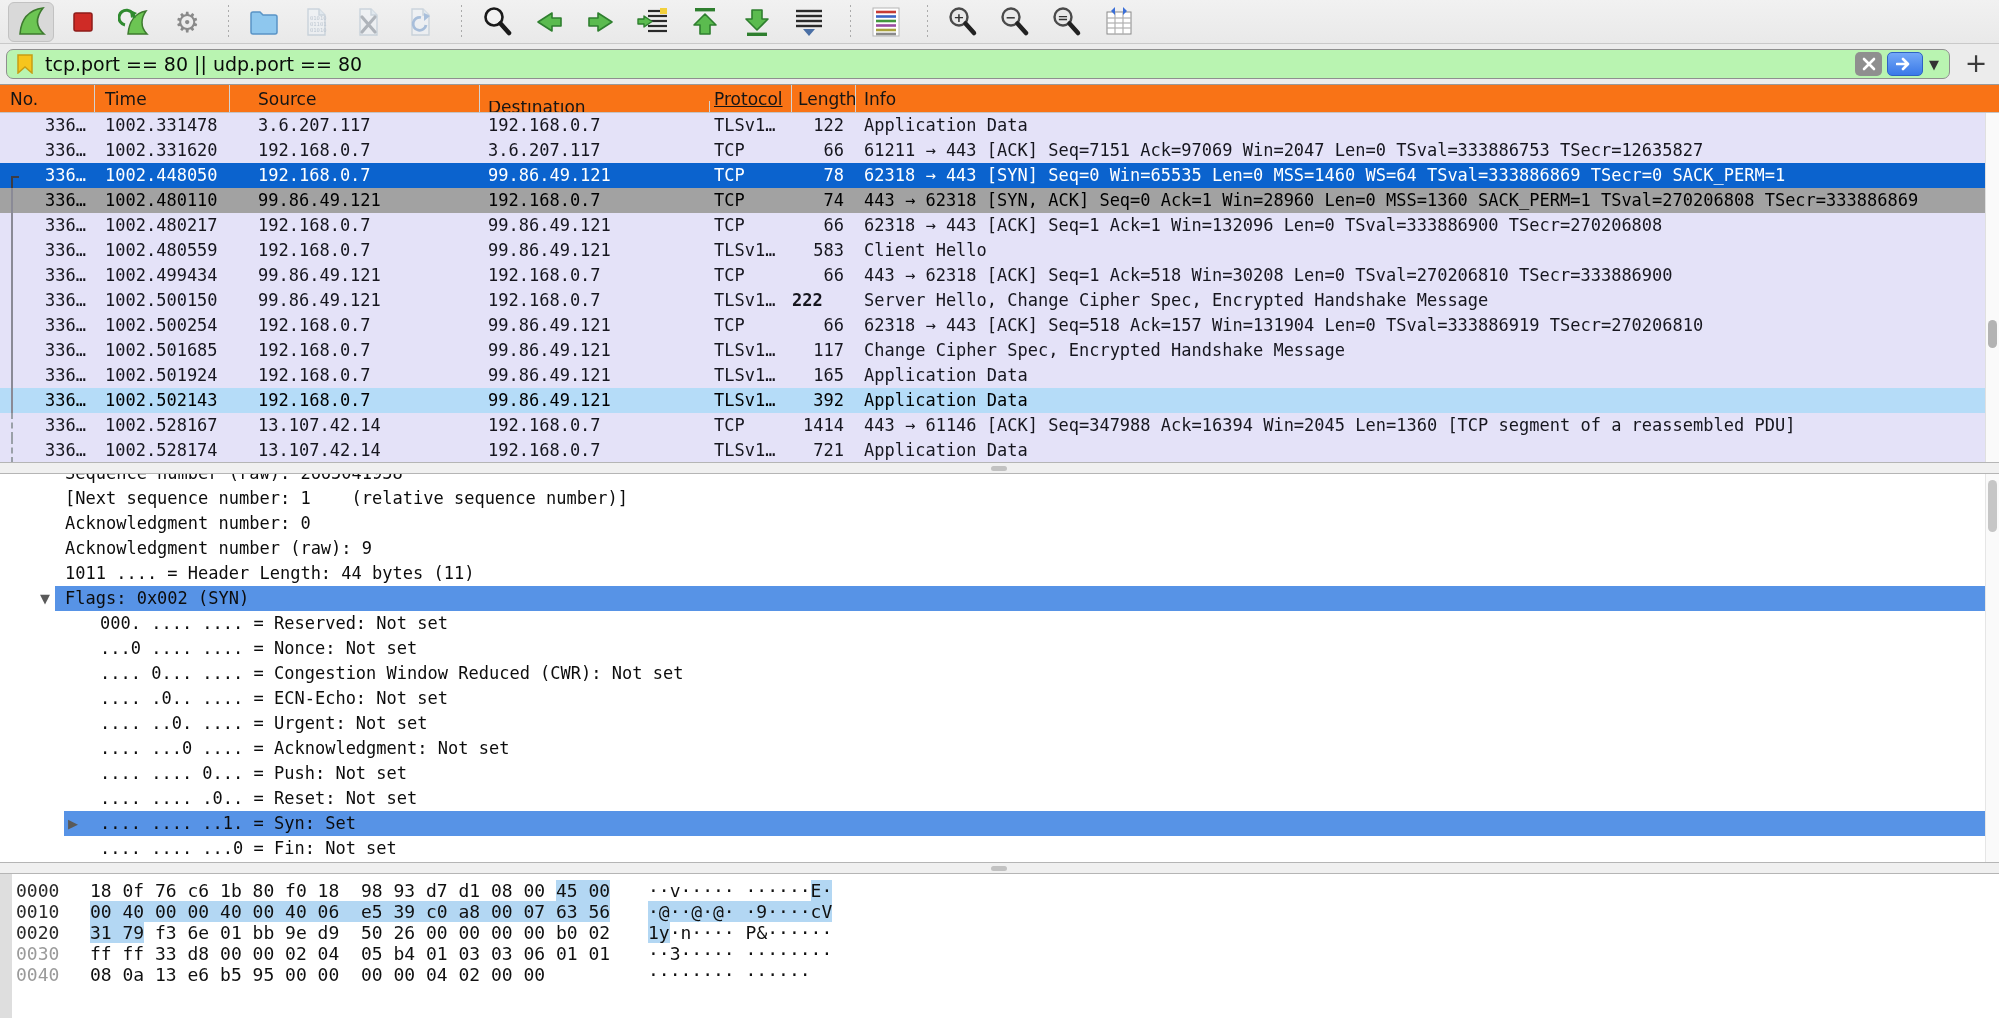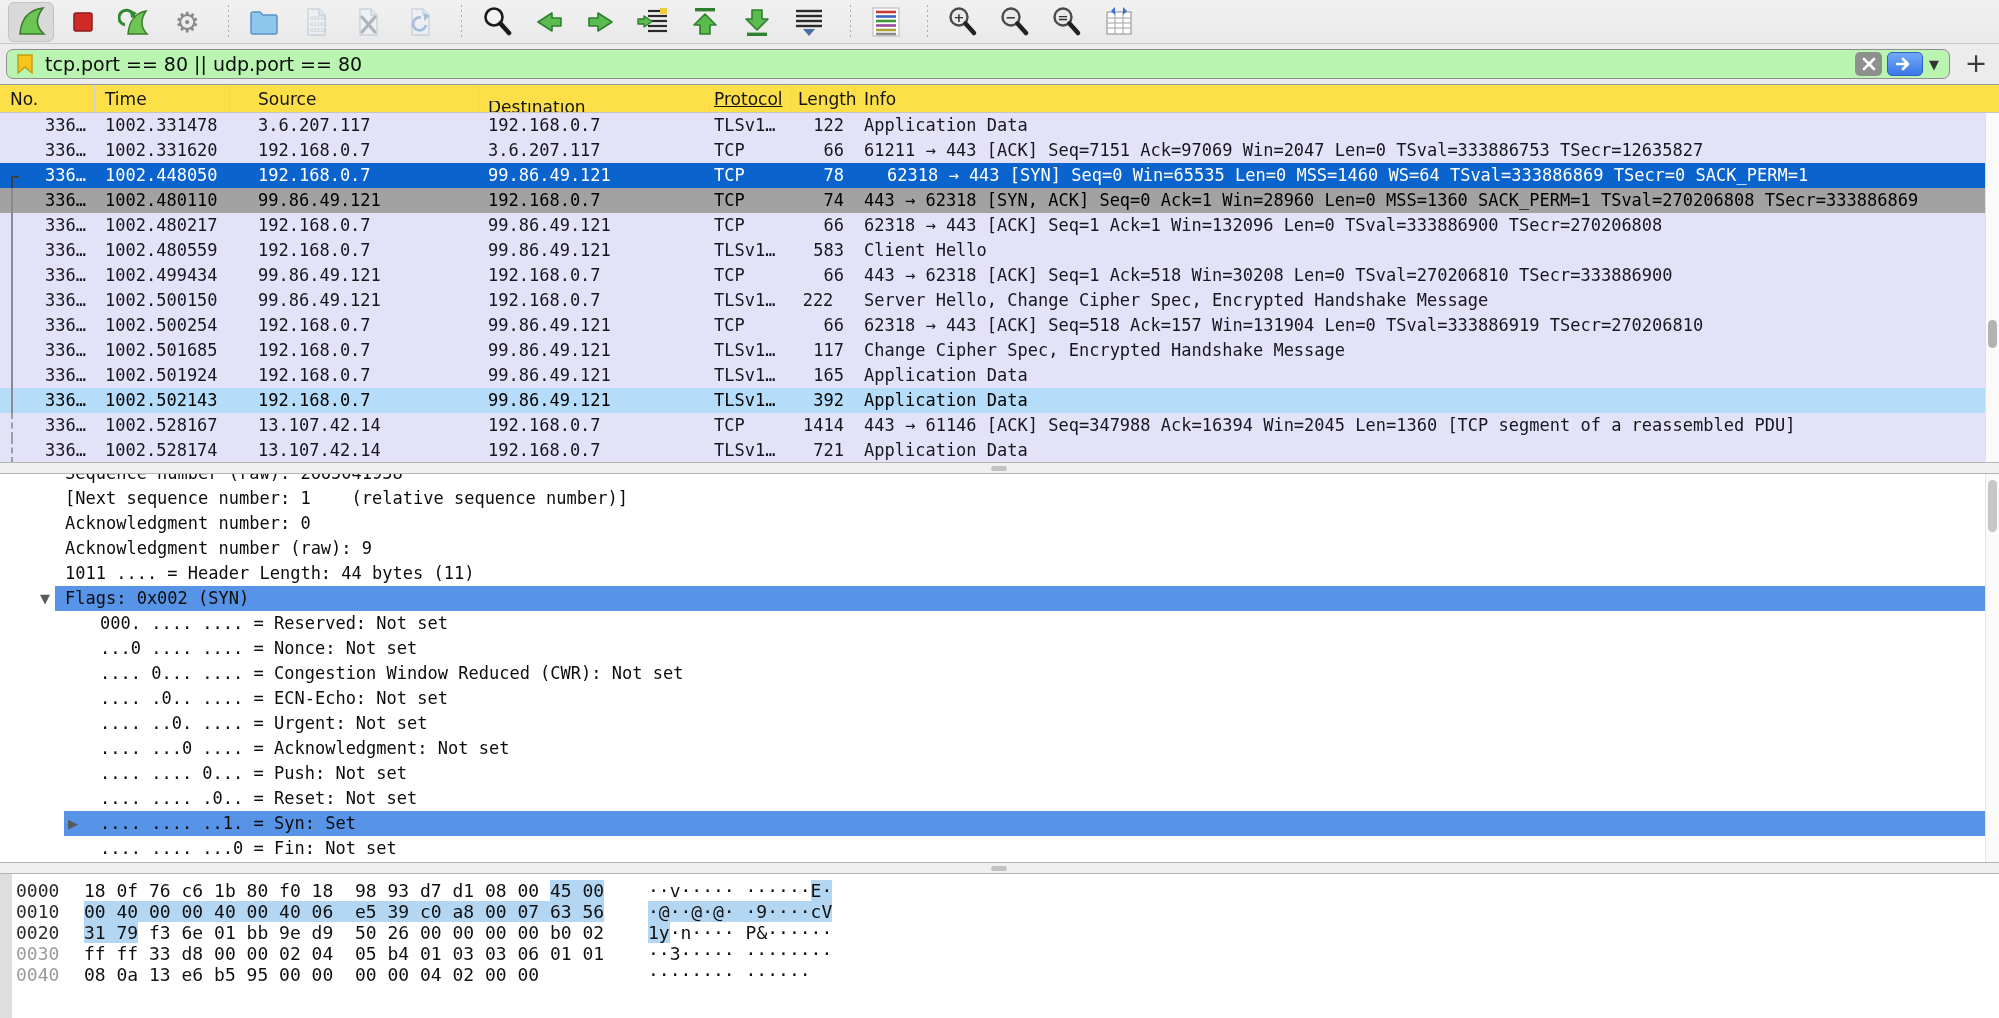--- a/index.html
+++ b/index.html
@@ -34,21 +34,21 @@
   #filter-apply { width:36px; height:24px; background:linear-gradient(#74a9f7,#3a79e8);
                   border:1px solid #2e62c4; border-radius:5px; margin-right:6px;
                   display:flex; align-items:center; justify-content:center; }
   #filter-chevron { font-size:13px; color:#333; margin-right:10px; }
   #filter-add { position:absolute; right:8px; top:4px; width:30px; height:32px;
                 font-size:27px; color:#3c3c3c; text-align:center; line-height:30px; }
 
   
   #packetlist { position:absolute; left:0; top:84px; width:1999px; height:378px;
                 background:#fff; border-top:1px solid #9a9a9a; }
-  #pl-header { display:flex; height:28px; background:#fde047; border-bottom:1px solid #c4c4c4;
+  #pl-header { display:flex; height:28px; background:#f97316; border-bottom:1px solid #c4c4c4;
                font-size:17px; color:#151515; }
   .plh-cell { border-right:1px solid #d2d2d2; display:flex; align-items:center;
               overflow:hidden; white-space:nowrap; flex:0 0 auto; }
   #pl-rows { position:relative; }
   .pl-row { display:flex; height:25px; font-family:"DejaVu Sans Mono", monospace;
             font-size:17px; color:#16161e; position:relative; overflow:hidden; }
   .pl-cell { flex:0 0 auto; overflow:hidden; white-space:pre; line-height:25px; }
   .pl-row.v-selected  { background:#0b63ce; color:#ffffff; }
   .pl-row.v-gray      { background:#a2a2a2; color:#000; }
   .pl-row.v-lightblue { background:#b5dcf8; color:#000; }
@@ -85,21 +85,21 @@
   #dt-thumb { position:absolute; left:2px; width:9px; top:6px; height:52px;
               background:#c6c6c6; border-radius:5px; }
 
   
   #hexpane { position:absolute; left:0; top:874px; width:1999px; height:144px; background:#fff; }
   #hex-gutter { position:absolute; left:0; top:0; width:12px; height:144px; background:#dedede; }
   .hx-row { position:relative; height:21px; line-height:21px;
             font-family:"DejaVu Sans Mono", monospace; font-size:18px; white-space:pre; }
   .hx-off { position:absolute; left:16px; color:#2a2a2a; }
   .hx-off.dim { color:#9a9a9a; }
-  .hx-bytes { position:absolute; left:84px; color:#101010; }
+  .hx-bytes { position:absolute; left:90px; color:#101010; }
   .hx-ascii { position:absolute; left:648px; color:#101010; }
   .hx-hl { background:#b3d7f3; }
 </style>
 </head>
 <body>
 
 <div id="window">
 
   <div id="toolbar">
       <div class="tb-btn active">
@@ -352,21 +352,21 @@
           <div class="pl-cell" style="width: 770px; flex: 1 1 auto; padding-left: 8px;">61211 → 443 [ACK] Seq=7151 Ack=97069 Win=2047 Len=0 TSval=333886753 TSecr=12635827</div>
         </div>
         <div class="pl-row v-selected">
           <div class="mark first"></div>
           <div class="pl-cell" style="width: 95px; text-align: right; padding-right: 9px;">336…</div>
           <div class="pl-cell" style="width: 135px; padding-left: 10px;">1002.448050</div>
           <div class="pl-cell" style="width: 250px; padding-left: 28px;">192.168.0.7</div>
           <div class="pl-cell" style="width: 230px; padding-left: 8px;">99.86.49.121</div>
           <div class="pl-cell" style="width: 82px; padding-left: 4px;">TCP</div>
           <div class="pl-cell" style="width: 64px; text-align: right; padding-right: 12px;">78</div>
-          <div class="pl-cell" style="width: 770px; flex: 1 1 auto; padding-left: 8px; margin-left: 23px;">62318 → 443 [SYN] Seq=0 Win=65535 Len=0 MSS=1460 WS=64 TSval=333886869 TSecr=0 SACK_PERM=1</div>
+          <div class="pl-cell" style="width: 770px; flex: 1 1 auto; padding-left: 8px;">62318 → 443 [SYN] Seq=0 Win=65535 Len=0 MSS=1460 WS=64 TSval=333886869 TSecr=0 SACK_PERM=1</div>
         </div>
         <div class="pl-row v-gray">
           <div class="mark line"></div>
           <div class="pl-cell" style="width: 95px; text-align: right; padding-right: 9px;">336…</div>
           <div class="pl-cell" style="width: 135px; padding-left: 10px;">1002.480110</div>
           <div class="pl-cell" style="width: 250px; padding-left: 28px;">99.86.49.121</div>
           <div class="pl-cell" style="width: 230px; padding-left: 8px;">192.168.0.7</div>
           <div class="pl-cell" style="width: 82px; padding-left: 4px;">TCP</div>
           <div class="pl-cell" style="width: 64px; text-align: right; padding-right: 12px;">74</div>
           <div class="pl-cell" style="width: 770px; flex: 1 1 auto; padding-left: 8px;">443 → 62318 [SYN, ACK] Seq=0 Ack=1 Win=28960 Len=0 MSS=1360 SACK_PERM=1 TSval=270206808 TSecr=333886869</div>
@@ -401,21 +401,21 @@
           <div class="pl-cell" style="width: 64px; text-align: right; padding-right: 12px;">66</div>
           <div class="pl-cell" style="width: 770px; flex: 1 1 auto; padding-left: 8px;">443 → 62318 [ACK] Seq=1 Ack=518 Win=30208 Len=0 TSval=270206810 TSecr=333886900</div>
         </div>
         <div class="pl-row v-default">
           <div class="mark line"></div>
           <div class="pl-cell" style="width: 95px; text-align: right; padding-right: 9px;">336…</div>
           <div class="pl-cell" style="width: 135px; padding-left: 10px;">1002.500150</div>
           <div class="pl-cell" style="width: 250px; padding-left: 28px;">99.86.49.121</div>
           <div class="pl-cell" style="width: 230px; padding-left: 8px;">192.168.0.7</div>
           <div class="pl-cell" style="width: 82px; padding-left: 4px;">TLSv1…</div>
-          <div class="pl-cell" style="width: 64px; text-align: center; padding-right: 12px;">222</div>
+          <div class="pl-cell" style="width: 64px; text-align: left; padding-right: 12px; font-weight: bold;">222</div>
           <div class="pl-cell" style="width: 770px; flex: 1 1 auto; padding-left: 8px;">Server Hello, Change Cipher Spec, Encrypted Handshake Message</div>
         </div>
         <div class="pl-row v-default">
           <div class="mark line"></div>
           <div class="pl-cell" style="width: 95px; text-align: right; padding-right: 9px;">336…</div>
           <div class="pl-cell" style="width: 135px; padding-left: 10px;">1002.500254</div>
           <div class="pl-cell" style="width: 250px; padding-left: 28px;">192.168.0.7</div>
           <div class="pl-cell" style="width: 230px; padding-left: 8px;">99.86.49.121</div>
           <div class="pl-cell" style="width: 82px; padding-left: 4px;">TCP</div>
           <div class="pl-cell" style="width: 64px; text-align: right; padding-right: 12px;">66</div>

